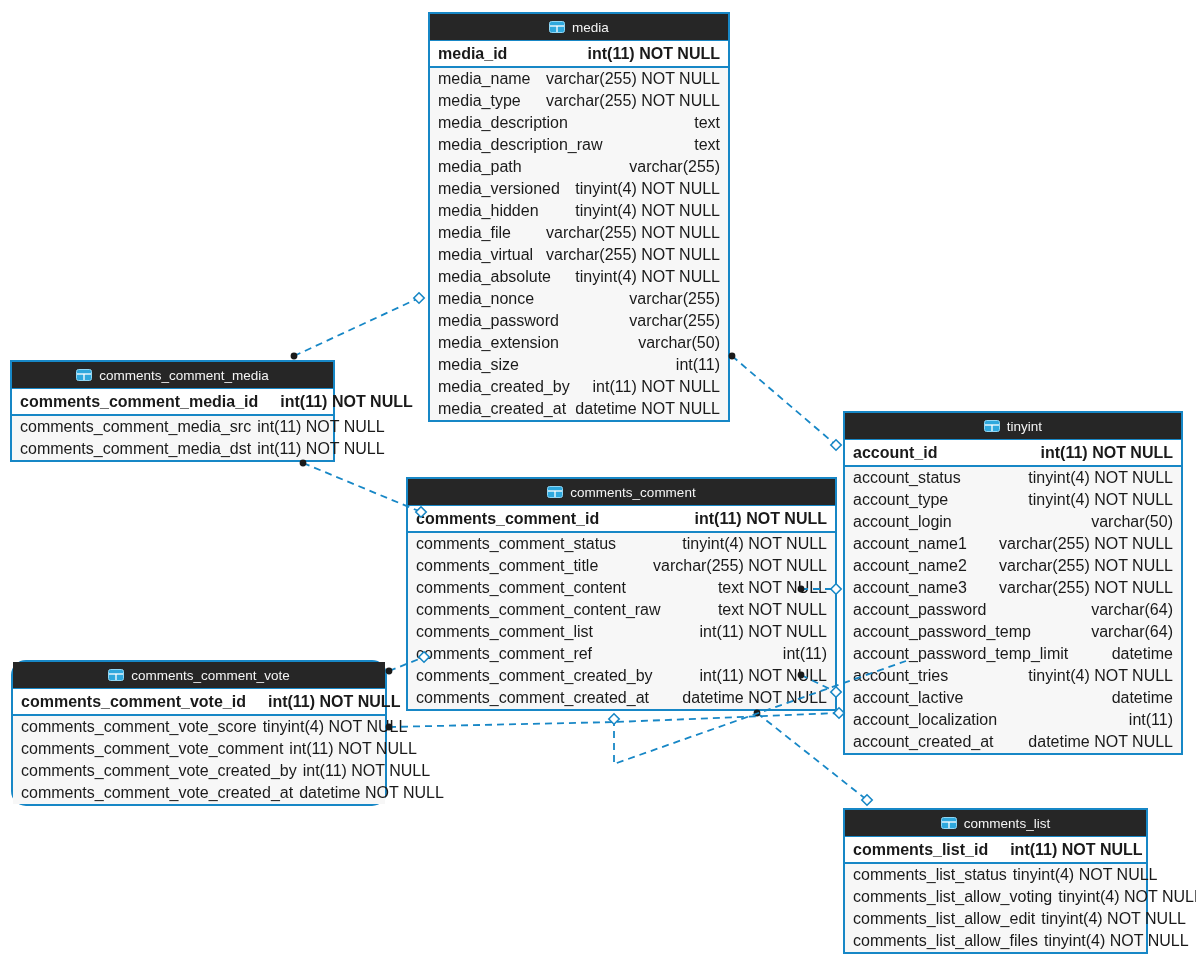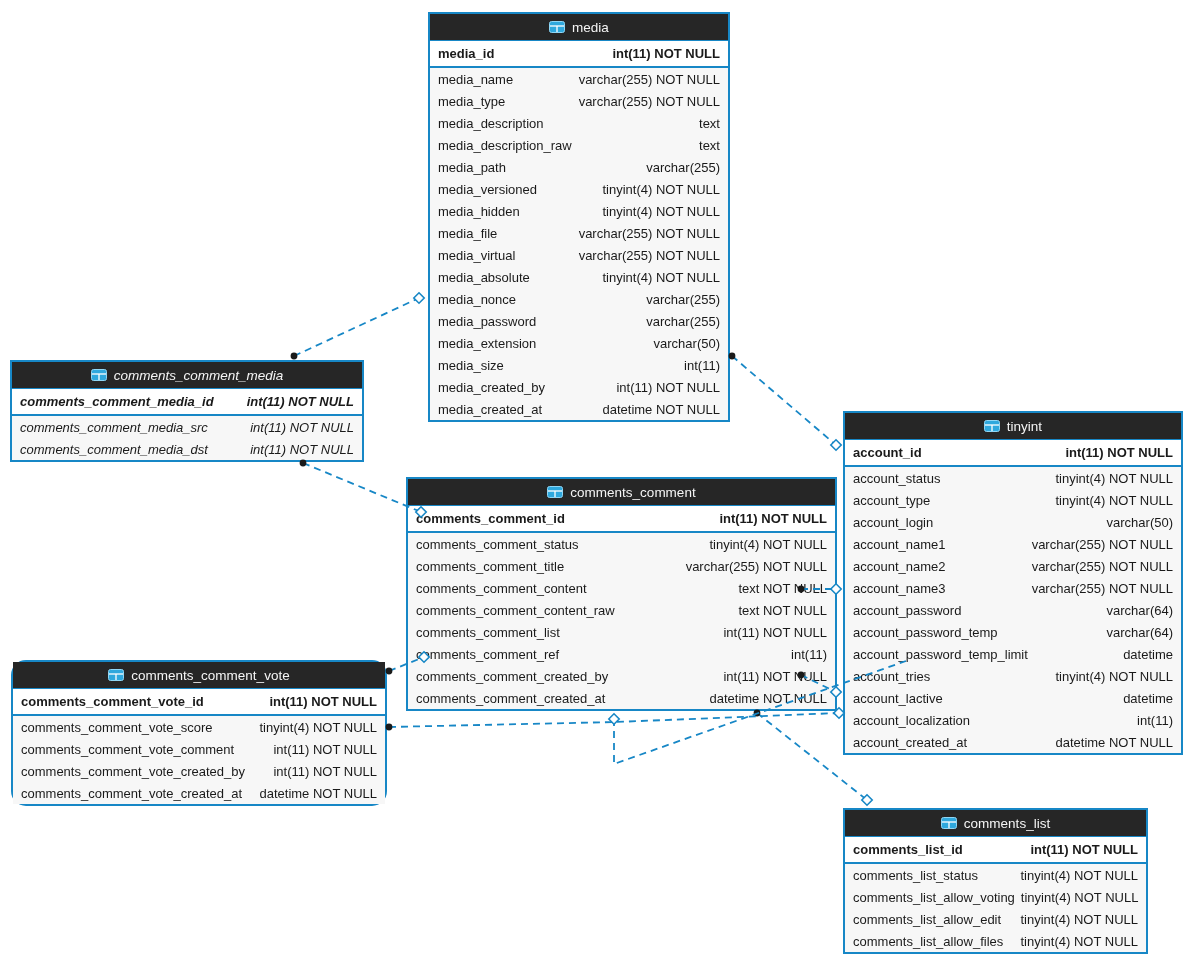--- a/index.html
+++ b/index.html
@@ -6,25 +6,25 @@
   body{width:1196px;height:967px;position:relative;overflow:hidden;
        font-family:"Liberation Sans","DejaVu Sans",sans-serif;}
   #diagram{position:absolute;inset:0;}
   .db-table{position:absolute;box-sizing:border-box;border:2px solid #1787c6;
             background:#f7f7f7;box-shadow:0 0 0 0;}
   .db-header{height:26px;background:#262626;color:#f5f5f5;display:flex;
              align-items:center;justify-content:center;gap:7px;font-size:13.5px;
              border-bottom:1px solid #1787c6;}
   .tbl-icon{display:inline-block;line-height:0;}
   .db-row{height:22px;display:flex;align-items:center;justify-content:space-between;
-          padding:0 8px;font-size:13px;color:#1a1a1a;white-space:nowrap;background:#f7f7f7;}
+          padding:0 8px;font-size:16px;color:#1a1a1a;white-space:nowrap;background:#f7f7f7;}
   .db-row .fname{margin-right:6px;}
   .db-row .ftype{margin-left:auto;text-align:right;}
-  .pk-row{height:25px;background:#ffffff;font-weight:bold;font-size:13px;
-          border-bottom:2px solid #1787c6;}
+  .pk-row{height:25px;background:#ffffff;font-weight:bold;font-size:16px;
+          border-bottom:2px solid #1787c6;gap:16px;}
   .pk-row .ftype{font-weight:normal;font-weight:bold;}
   #rel-layer{position:absolute;left:0;top:0;pointer-events:none;z-index:5;}
 </style>
 </head>
 <body>
 
 <div id="diagram">
     <div class="db-table" style="left: 428px; top: 12px; width: 302px;">
       <div class="db-header">
         <span class="tbl-icon"><svg width="16" height="12">
@@ -96,21 +96,21 @@
       </div>
       <div class="db-row ">
         <span class="fname">media_created_by</span>
         <span class="ftype">int(11) NOT NULL</span>
       </div>
       <div class="db-row ">
         <span class="fname">media_created_at</span>
         <span class="ftype">datetime NOT NULL</span>
       </div>
     </div>
-    <div class="db-table" style="left: 10px; top: 360px; width: 354px; font-style: italic;">
+    <div class="db-table" style="left: 10px; top: 360px; width: 325px;">
       <div class="db-header">
         <span class="tbl-icon"><svg width="16" height="12">
             <rect x="0.5" y="0.5" width="15" height="11" rx="2" fill="#2fa8dd" stroke="#8fd6f5" stroke-width="1"></rect>
             <line x1="1" y1="5" x2="15" y2="5" stroke="#ffffff" stroke-width="1.3"></line>
             <line x1="8" y1="5" x2="8" y2="11" stroke="#ffffff" stroke-width="1.3"></line>
           </svg></span>
         <span>comments_comment_media</span>
       </div>
       <div class="db-row pk-row">
         <span class="fname">comments_comment_media_id</span>

